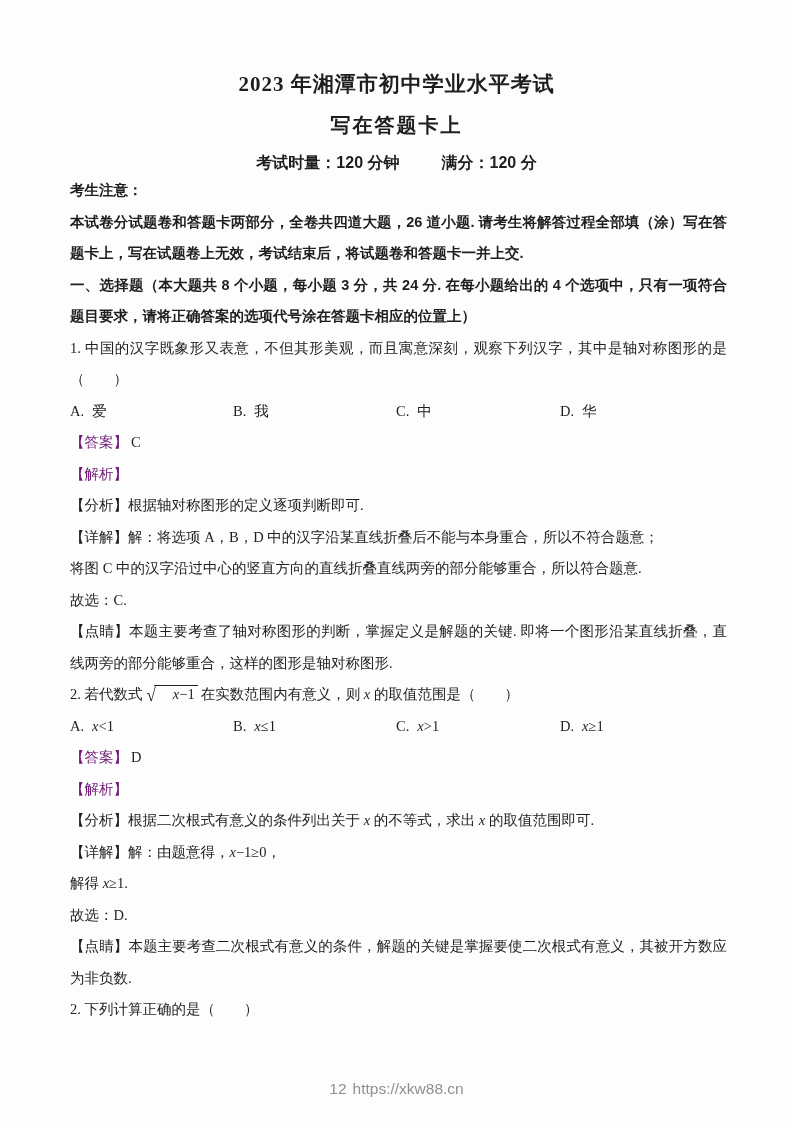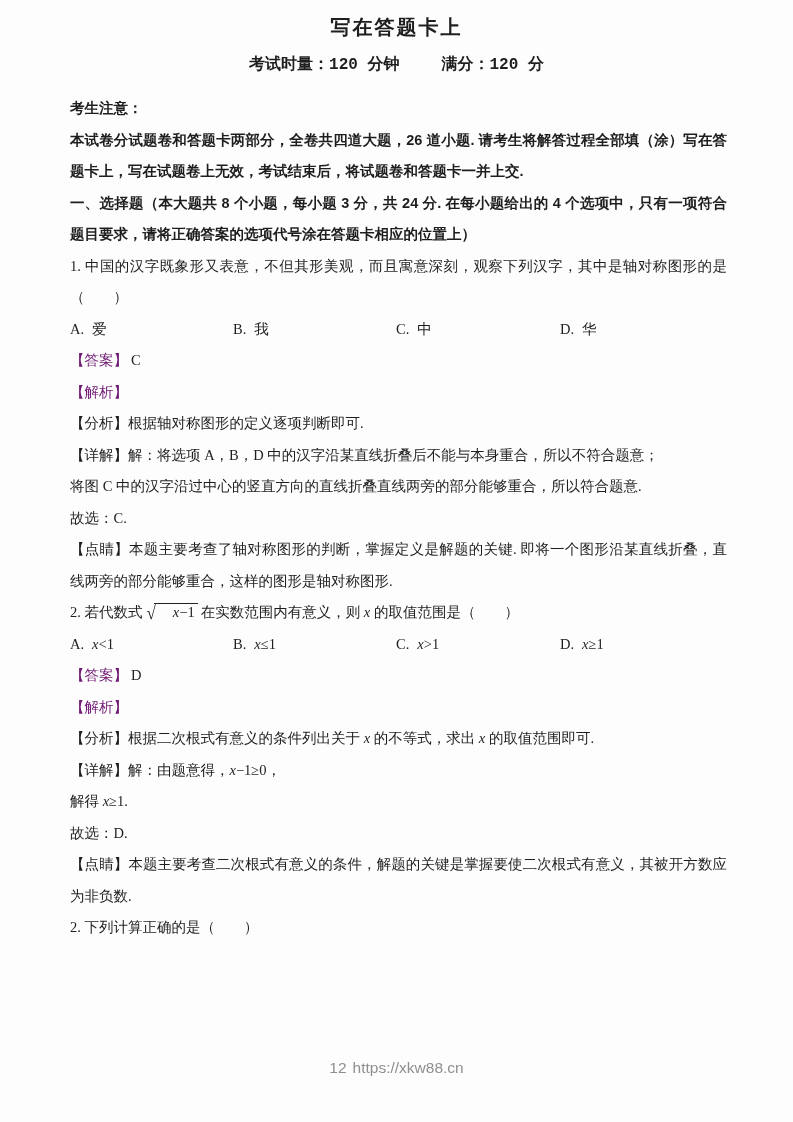--- a/index.html
+++ b/index.html
@@ -3,46 +3,47 @@
 <meta charset="utf-8">
 <style>
   html,body{margin:0;padding:0;background:#e9e9e9;}
   .page{
     position:relative;width:793px;height:1122px;margin:0 auto;
     background:#fdfdfd;color:#1e1e1e;overflow:hidden;
     font-family:"Liberation Serif",serif;
   }
   .doc-title{margin:70px 0 0;text-align:center;font-size:21px;font-weight:700;line-height:28px;letter-spacing:1px;}
   .doc-subtitle{margin:14px 0 0;text-align:center;font-size:20px;font-weight:700;line-height:26px;letter-spacing:2px;}
-  .doc-meta{margin:13px 0 16px;text-align:center;font-weight:700;font-size:16px;line-height:24px;font-family:Liberation Mono, monospace;}
+  .doc-meta{margin:13px 0 0;text-align:center;font-weight:700;font-size:16px;line-height:24px;font-family:Liberation Sans, sans-serif;}
   .doc-meta .gap{display:inline-block;width:42px;}
   .content{padding:0 66px 0 70px;}
   .content p{margin:0;font-size:14.5px;line-height:31.5px;}
   .just{text-align:justify;text-justify:inter-ideograph;}
   .hb{font-family:"Liberation Sans",sans-serif;font-weight:700;font-size:15.3px;}
   .lbl{color:#701a75;}
   .ansletter{margin-left:3px;}
   .opts{display:grid;grid-template-columns:163px 163px 164px 1fr;font-size:14.5px;line-height:31.5px;}
   .opt-label{margin-right:8px;}
   .var{font-style:italic;font-family:"Liberation Serif",serif;}
   .sqrt{display:inline-block;white-space:nowrap;margin:0 3px 0 4px;}
   .sqrt-sign{display:inline-block;font-size:17px;transform:scaleY(1.12);vertical-align:-1px;}
   .radicand{display:inline-block;border-top:1.5px solid #222;padding:0 3px 0 19px;margin-left:-2px;line-height:17px;}
   .footer{
-    position:absolute;left:0;right:0;bottom:45px;text-align:center;
+    position:absolute;left:0;right:0;bottom:24px;text-align:center;
     color:#8f8f8f;font-family:"Liberation Sans",sans-serif;font-size:15.5px;
   }
   .footer span{margin:0 3px;}
 </style>
 </head>
 <body>
 
 <div class="page">
 
   <header>
+    <h1 class="doc-title">2023 年湘潭市初中学业水平考试</h1>
     <h2 class="doc-subtitle">写在答题卡上</h2>
     <div class="doc-meta">
       <span>考试时量：120 分钟</span><span class="gap"></span><span>满分：120 分</span>
     </div>
   </header>
 
   <main class="content">
 
     <p class="hb">考生注意：</p>
     <p class="hb just">本试卷分试题卷和答题卡两部分，全卷共四道大题，26 道小题. 请考生将解答过程全部填（涂）写在答题卡上，写在试题卷上无效，考试结束后，将试题卷和答题卡一并上交.</p>

